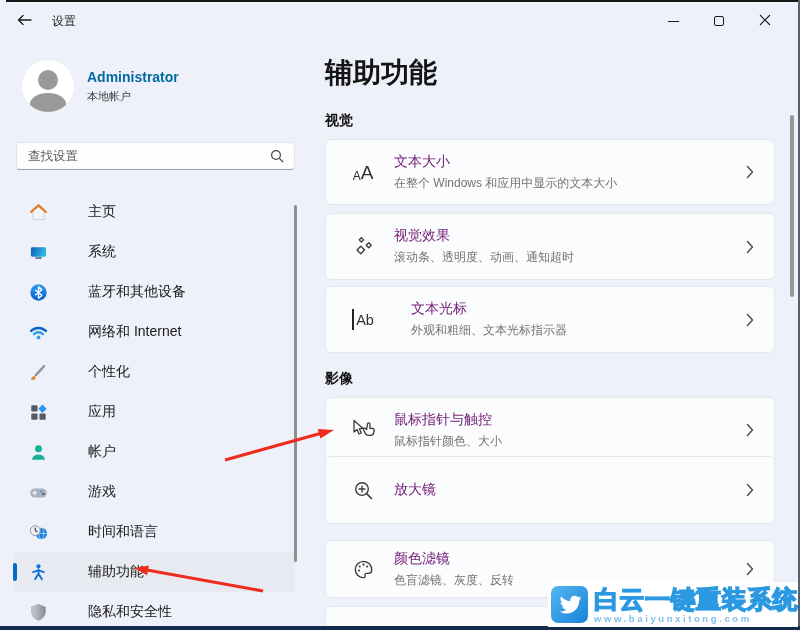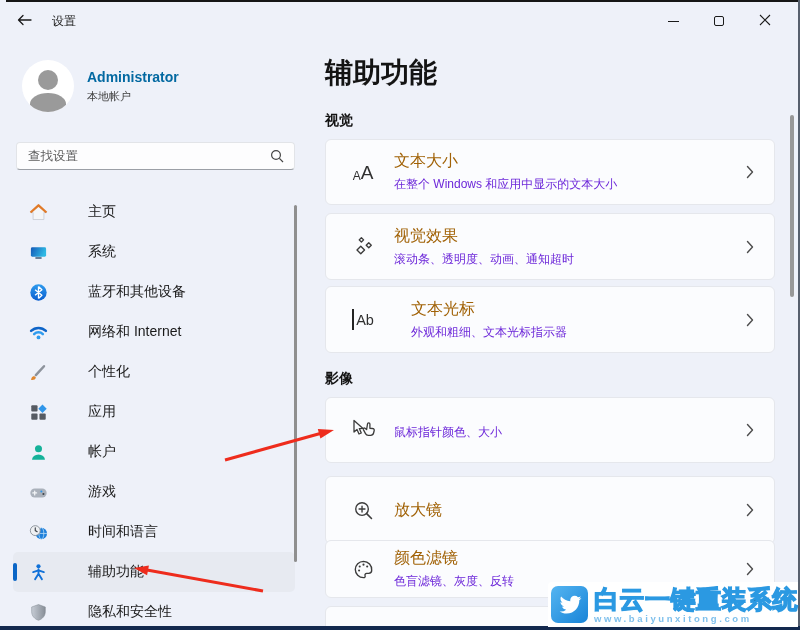--- a/index.html
+++ b/index.html
@@ -44,22 +44,22 @@
   .nav-icon { width:20px; height:20px; display:flex; align-items:center; justify-content:center; }
   .nav-label { margin-left:16px; font-size:14px; color:#191919; }
   .side-scroll { position:absolute; left:294px; top:205px; width:3px; height:357px; background:#8f8f8f; border-radius:2px; z-index:5; }
 
   
   .main-title { position:absolute; left:325px; top:54px; font-size:28px; font-weight:600; color:#141414; }
   .section-label { position:absolute; left:325px; font-size:14px; font-weight:bold; color:#141414; }
   .card { position:absolute; left:325px; width:450px; background:#fbfcfe; border:1px solid #e5e7ec; border-radius:6px; display:flex; align-items:center; cursor:pointer; }
   .card-icon { width:26px; margin-left:24px; display:flex; align-items:center; justify-content:center; color:#3b3b3b; flex:none; }
   .card-text { margin-left:18px; flex:1; }
-  .card-title { font-size:16px; color:#a16207; }
-  .card-sub { font-size:12px; color:#6d28d9; margin-top:4px; }
+  .card-title { font-size:14px; color:#701a75; }
+  .card-sub { font-size:12px; color:#737373; margin-top:4px; }
   .chev { margin-right:20px; display:flex; }
   .aa-ic { display:flex; align-items:flex-end; color:#303030; font-weight:500; }
   .aa-ic .a1 { font-size:12px; line-height:1; }
   .aa-ic .a2 { font-size:19px; line-height:1; }
   .tc-ic { display:flex; align-items:center; color:#303030; }
   .tc-bar { width:2px; height:21px; background:#242424; margin-right:2px; }
   .tc-ab { font-size:14.5px; }
   .main-scroll { position:absolute; left:790px; top:115px; width:4px; height:182px; background:#989898; border-radius:2px; z-index:5; }
 
   
@@ -327,30 +327,31 @@
   <div class="section-label" style="top:370px;">影像</div>
 
   <div class="card" style="top:397px; height:66px;">
     <span class="card-icon">
       <svg width="26" height="22" viewBox="0 0 26 22">
           <path d="M4 1.5 L4 13 L7 10.4 L9 15 L11.3 14 L9.3 9.6 L13 9.4 Z" stroke="#3b3b3b" stroke-width="1.3" fill="none" stroke-linejoin="round"></path>
           <path d="M16.6 10.6 L15 9.2 a1.1 1.1 0 0 0 -1.6 1.4 l2.1 4 a3.1 3.1 0 0 0 2.8 1.7 h2.4 a3 3 0 0 0 2.9 -2.3 l.6 -2.5 a1.6 1.6 0 0 0 -1.5 -2 l-2.8 -.2 V5 a1.2 1.2 0 0 0 -2.4 0 Z" stroke="#3b3b3b" stroke-width="1.3" fill="none" stroke-linejoin="round"></path>
         </svg>
     </span>
     <div class="card-text">
+      <div class="card-title">鼠标指针与触控</div>
       <div class="card-sub">鼠标指针颜色、大小</div>
     </div>
     <span class="chev">
         <svg width="8" height="14" viewBox="0 0 8 14">
           <path d="M1.5 1.5 L6.5 7 L1.5 12.5" stroke="#4c4c4c" stroke-width="1.4" fill="none" stroke-linecap="round" stroke-linejoin="round"></path>
         </svg>
       </span>
   </div>
 
-  <div class="card" style="top:476px; height:68px;">
+  <div class="card" style="top:456px; height:68px;">
     <span class="card-icon">
       <svg width="21" height="21" viewBox="0 0 20 20">
           <circle cx="8.6" cy="8.6" r="6" stroke="#3b3b3b" stroke-width="1.3" fill="none"></circle>
           <path d="M13 13 L17.6 17.6" stroke="#3b3b3b" stroke-width="1.5" stroke-linecap="round"></path>
           <path d="M8.6 5.8 V11.4 M5.8 8.6 H11.4" stroke="#3b3b3b" stroke-width="1.3" stroke-linecap="round"></path>
         </svg>
     </span>
     <div class="card-text">
       <div class="card-title">放大镜</div>
     </div>

